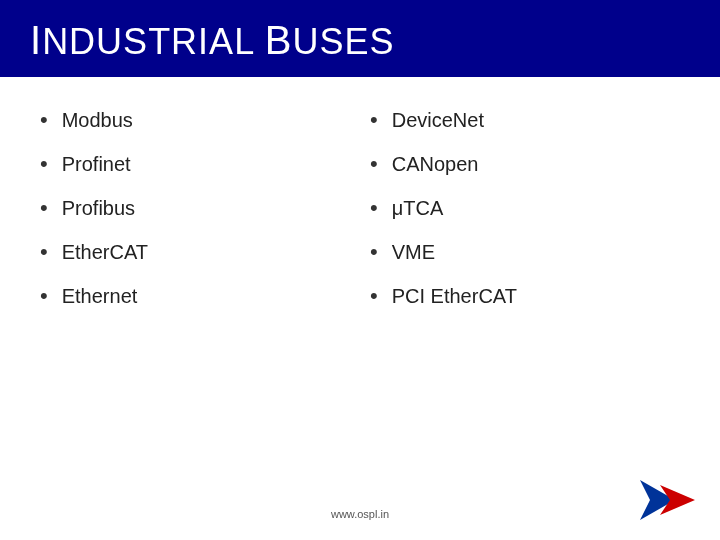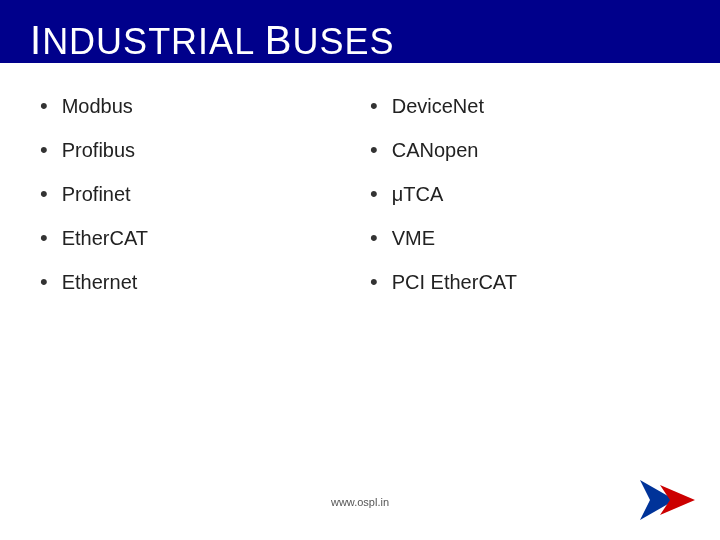--- a/index.html
+++ b/index.html
@@ -7,21 +7,21 @@
     body {
       width: 720px;
       height: 540px;
       background: #ffffff;
       font-family: 'Segoe UI', Arial, sans-serif;
       overflow: hidden;
     }
 
     .header {
       background: #00008B;
-      padding: 18px 30px 0 30px;
+      padding: 18px 30px 14px 30px;
       margin-bottom: 0;
     }
 
     .header-title {
       color: #ffffff;
       font-size: 36px;
       font-weight: 400;
       letter-spacing: 1px;
     }
 
@@ -52,21 +52,21 @@
     .bullet-list li::before {
       content: '•';
       color: #333;
       font-size: 22px;
       margin-right: 14px;
       flex-shrink: 0;
     }
 
     .footer {
       position: absolute;
-      bottom: 32px;
+      bottom: 20px;
       left: 50%;
       transform: translateX(-50%);
       font-size: 11px;
       color: #555;
     }
 
     .logo {
       position: absolute;
       bottom: 10px;
       right: 20px;
@@ -81,22 +81,22 @@
   <h1 class="header-title">
     <span style="font-variant: small-caps; font-size: 40px;">I</span>NDUSTRIAL 
     <span style="font-variant: small-caps; font-size: 40px;">B</span>USES
   </h1>
 </div>
 
 <div class="content">
   <div class="column">
     <ul class="bullet-list" id="left-list">
     <li>Modbus</li>
+        <li>Profinet</li>
         <li>Profibus</li>
-        <li>Profinet</li>
         <li>EtherCAT</li>
         <li>Ethernet</li>
       </ul>
   </div>
   <div class="column">
     <ul class="bullet-list" id="right-list">
     <li>DeviceNet</li>
         <li>CANopen</li>
         <li>μTCA</li>
         <li>VME</li>

